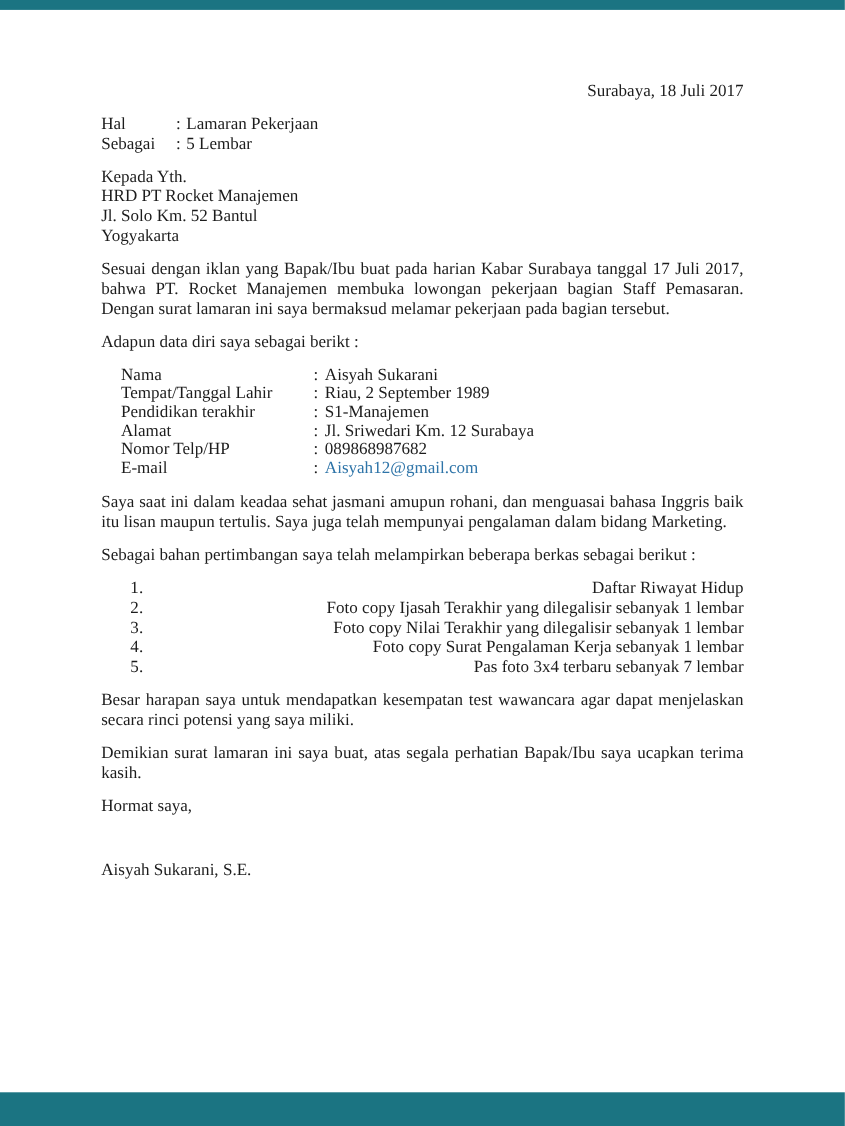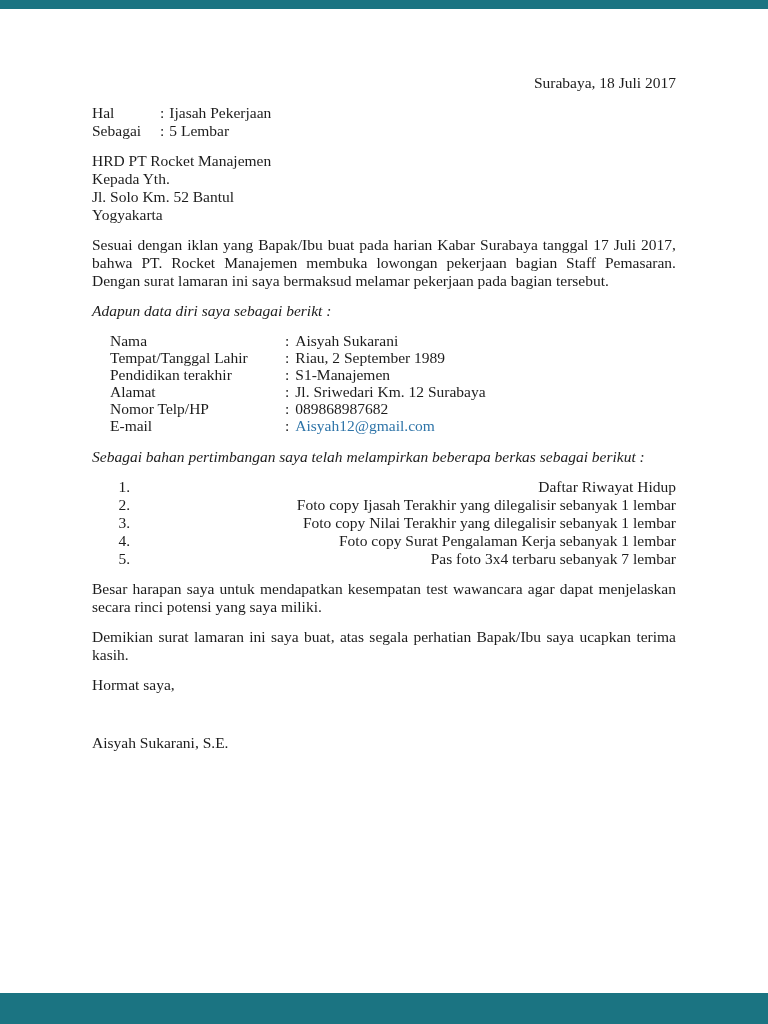--- a/index.html
+++ b/index.html
@@ -36,21 +36,21 @@
   }
   .meta-block { margin: 0 0 12px; }
   .meta-row { display: flex; }
   .meta-label { width: 68px; flex-shrink: 0; }
   .meta-colon { margin-right: 5px; }
   .recipient-block { margin: 0 0 12px; }
   .para {
     text-align: justify;
     margin: 0 0 12px;
   }
-  .intro-line { margin: 0 0 12px; font-style: italic; }
+  .intro-line { margin: 0 0 12px; }
   .data-table {
     margin: 0 0 14px;
     padding-left: 18px;
     line-height: 17px;
   }
   .data-row { display: flex; }
   .dlabel { width: 175px; flex-shrink: 0; }
   .dcolon { margin-right: 6px; }
   .dvalue.link-value {
     color: var(--link, #2e74a8);
@@ -73,32 +73,32 @@
 <div class="edge-bar top"></div>
 
 <div class="content">
 
   <div class="date-line">Surabaya, 18 Juli 2017</div>
 
   <div class="meta-block">
     <div class="meta-row">
       <span class="meta-label">Hal</span>
       <span class="meta-colon">:</span>
-      <span>Ijasah Pekerjaan</span>
+      <span>Lamaran Pekerjaan</span>
     </div>
     <div class="meta-row">
       <span class="meta-label">Sebagai</span>
       <span class="meta-colon">:</span>
       <span>5 Lembar</span>
     </div>
   </div>
 
   <div class="recipient-block">
+    <div>Kepada Yth.</div>
     <div>HRD PT Rocket Manajemen</div>
-    <div>Kepada Yth.</div>
     <div>Jl. Solo Km. 52 Bantul</div>
     <div>Yogyakarta</div>
   </div>
 
   <p class="para">Sesuai dengan iklan yang Bapak/Ibu buat pada harian Kabar Surabaya tanggal 17 Juli 2017, bahwa PT. Rocket Manajemen membuka lowongan pekerjaan bagian Staff Pemasaran. Dengan surat lamaran ini saya bermaksud melamar pekerjaan pada bagian tersebut.</p>
 
   <div class="intro-line">Adapun data diri saya sebagai berikt :</div>
 
   <div class="data-table" id="pd-table">
   <div class="data-row">
@@ -131,20 +131,21 @@
     <span class="dvalue">089868987682</span>
   </div>
 
   <div class="data-row">
     <span class="dlabel">E-mail</span>
     <span class="dcolon">:</span>
     <span class="dvalue link-value">Aisyah12@gmail.com</span>
   </div>
 </div>
 
+  <p class="para">Saya saat ini dalam keadaa sehat jasmani amupun rohani, dan menguasai bahasa Inggris baik itu lisan maupun tertulis. Saya juga telah mempunyai pengalaman dalam bidang Marketing.</p>
 
   <div class="intro-line">Sebagai bahan pertimbangan saya telah melampirkan beberapa berkas sebagai berikut :</div>
 
   <ol class="attachments" id="attach-list">
   <li>Daftar Riwayat Hidup</li>
 
   <li>Foto copy Ijasah Terakhir yang dilegalisir sebanyak 1 lembar</li>
 
   <li>Foto copy Nilai Terakhir yang dilegalisir sebanyak 1 lembar</li>
 

